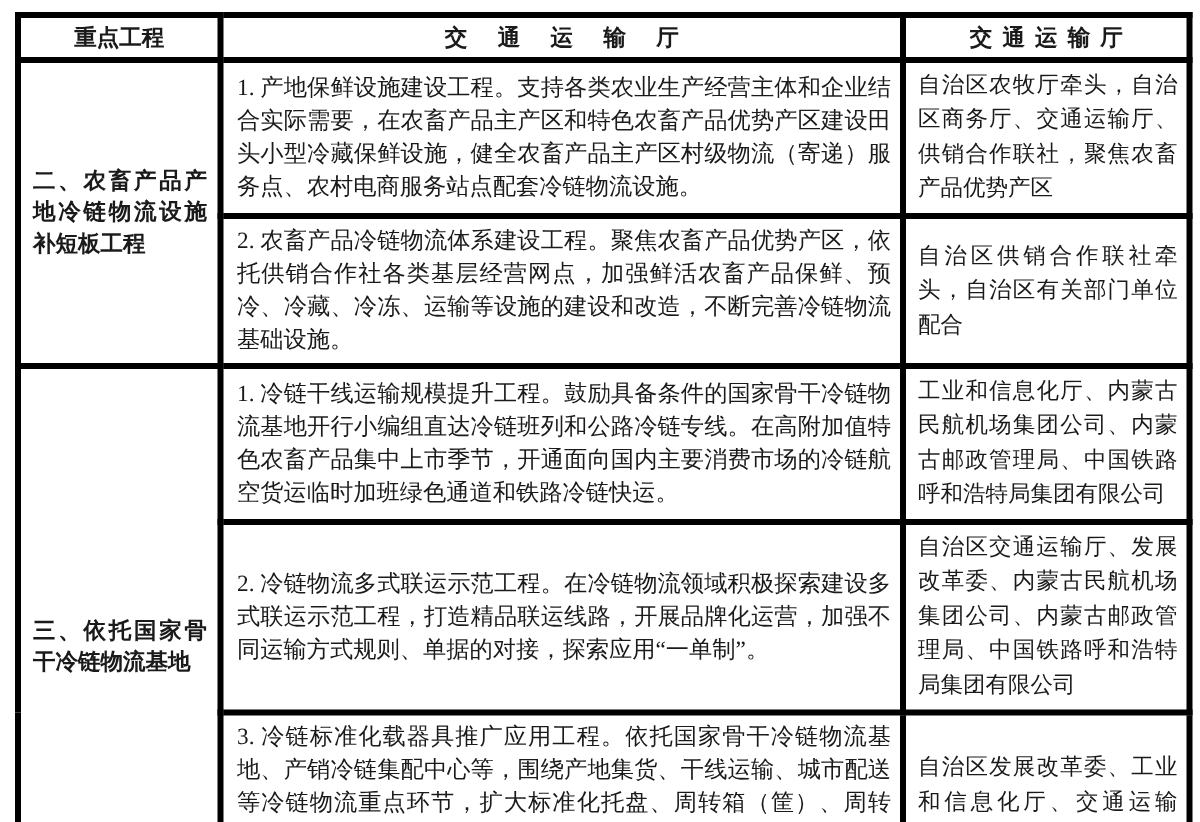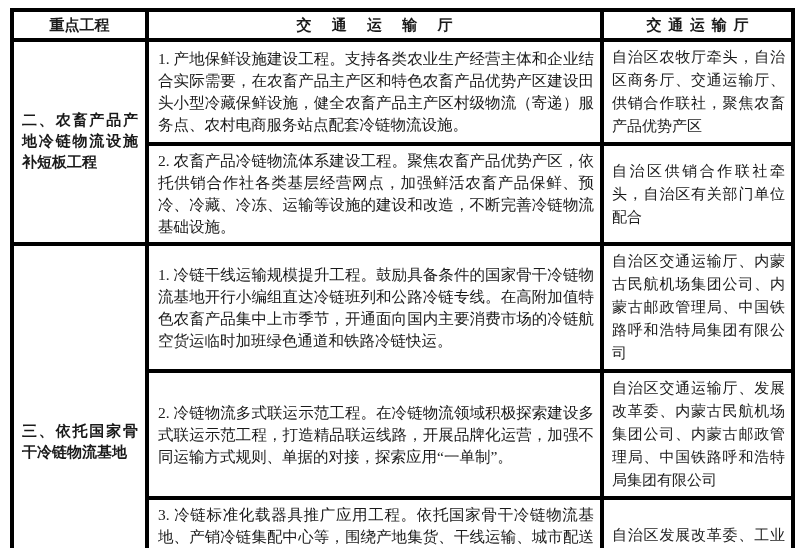--- a/index.html
+++ b/index.html
@@ -57,21 +57,21 @@
   }
   th.hdr .ls-wide{
     letter-spacing:1.35em;
     padding-left:1.35em; 
   }
   th.hdr .ls-mid{
     letter-spacing:0.45em;
     padding-left:0.45em;
   }
   td.section-label{
-    font-family:Liberation Mono, monospace;
+    font-family:Liberation Serif, serif;
     font-weight:bold;
     font-size:15px;
     line-height:21px;
     text-align:justify;
     padding:4px 7px 4px 8px;
     margin-top:33px;
   }
   td.content-cell{
     font-size:15.5px;
     line-height:22px;
@@ -130,21 +130,21 @@
       </tr>
 
       <tr class="r3">
         <td class="section-label" rowspan="3">
           <span>三、依托国家骨干冷链物流基地</span>
         </td>
         <td class="content-cell">
           <span>1. 冷链干线运输规模提升工程。鼓励具备条件的国家骨干冷链物流基地开行小编组直达冷链班列和公路冷链专线。在高附加值特色农畜产品集中上市季节，开通面向国内主要消费市场的冷链航空货运临时加班绿色通道和铁路冷链快运。</span>
         </td>
         <td class="responsible-cell">
-          <span>自治区交通运输厅、内蒙古民航机场集团公司、内蒙古邮政管理局、中国铁路呼和浩特局集团有限公司</span>
+          <span>工业和信息化厅、内蒙古民航机场集团公司、内蒙古邮政管理局、中国铁路呼和浩特局集团有限公司</span>
         </td>
       </tr>
 
       <tr class="r4">
         <td class="content-cell">
           <span>2. 冷链物流多式联运示范工程。在冷链物流领域积极探索建设多式联运示范工程，打造精品联运线路，开展品牌化运营，加强不同运输方式规则、单据的对接，探索应用“一单制”。</span>
         </td>
         <td class="responsible-cell">
           <span>自治区交通运输厅、发展改革委、内蒙古民航机场集团公司、内蒙古邮政管理局、中国铁路呼和浩特局集团有限公司</span>
         </td>

